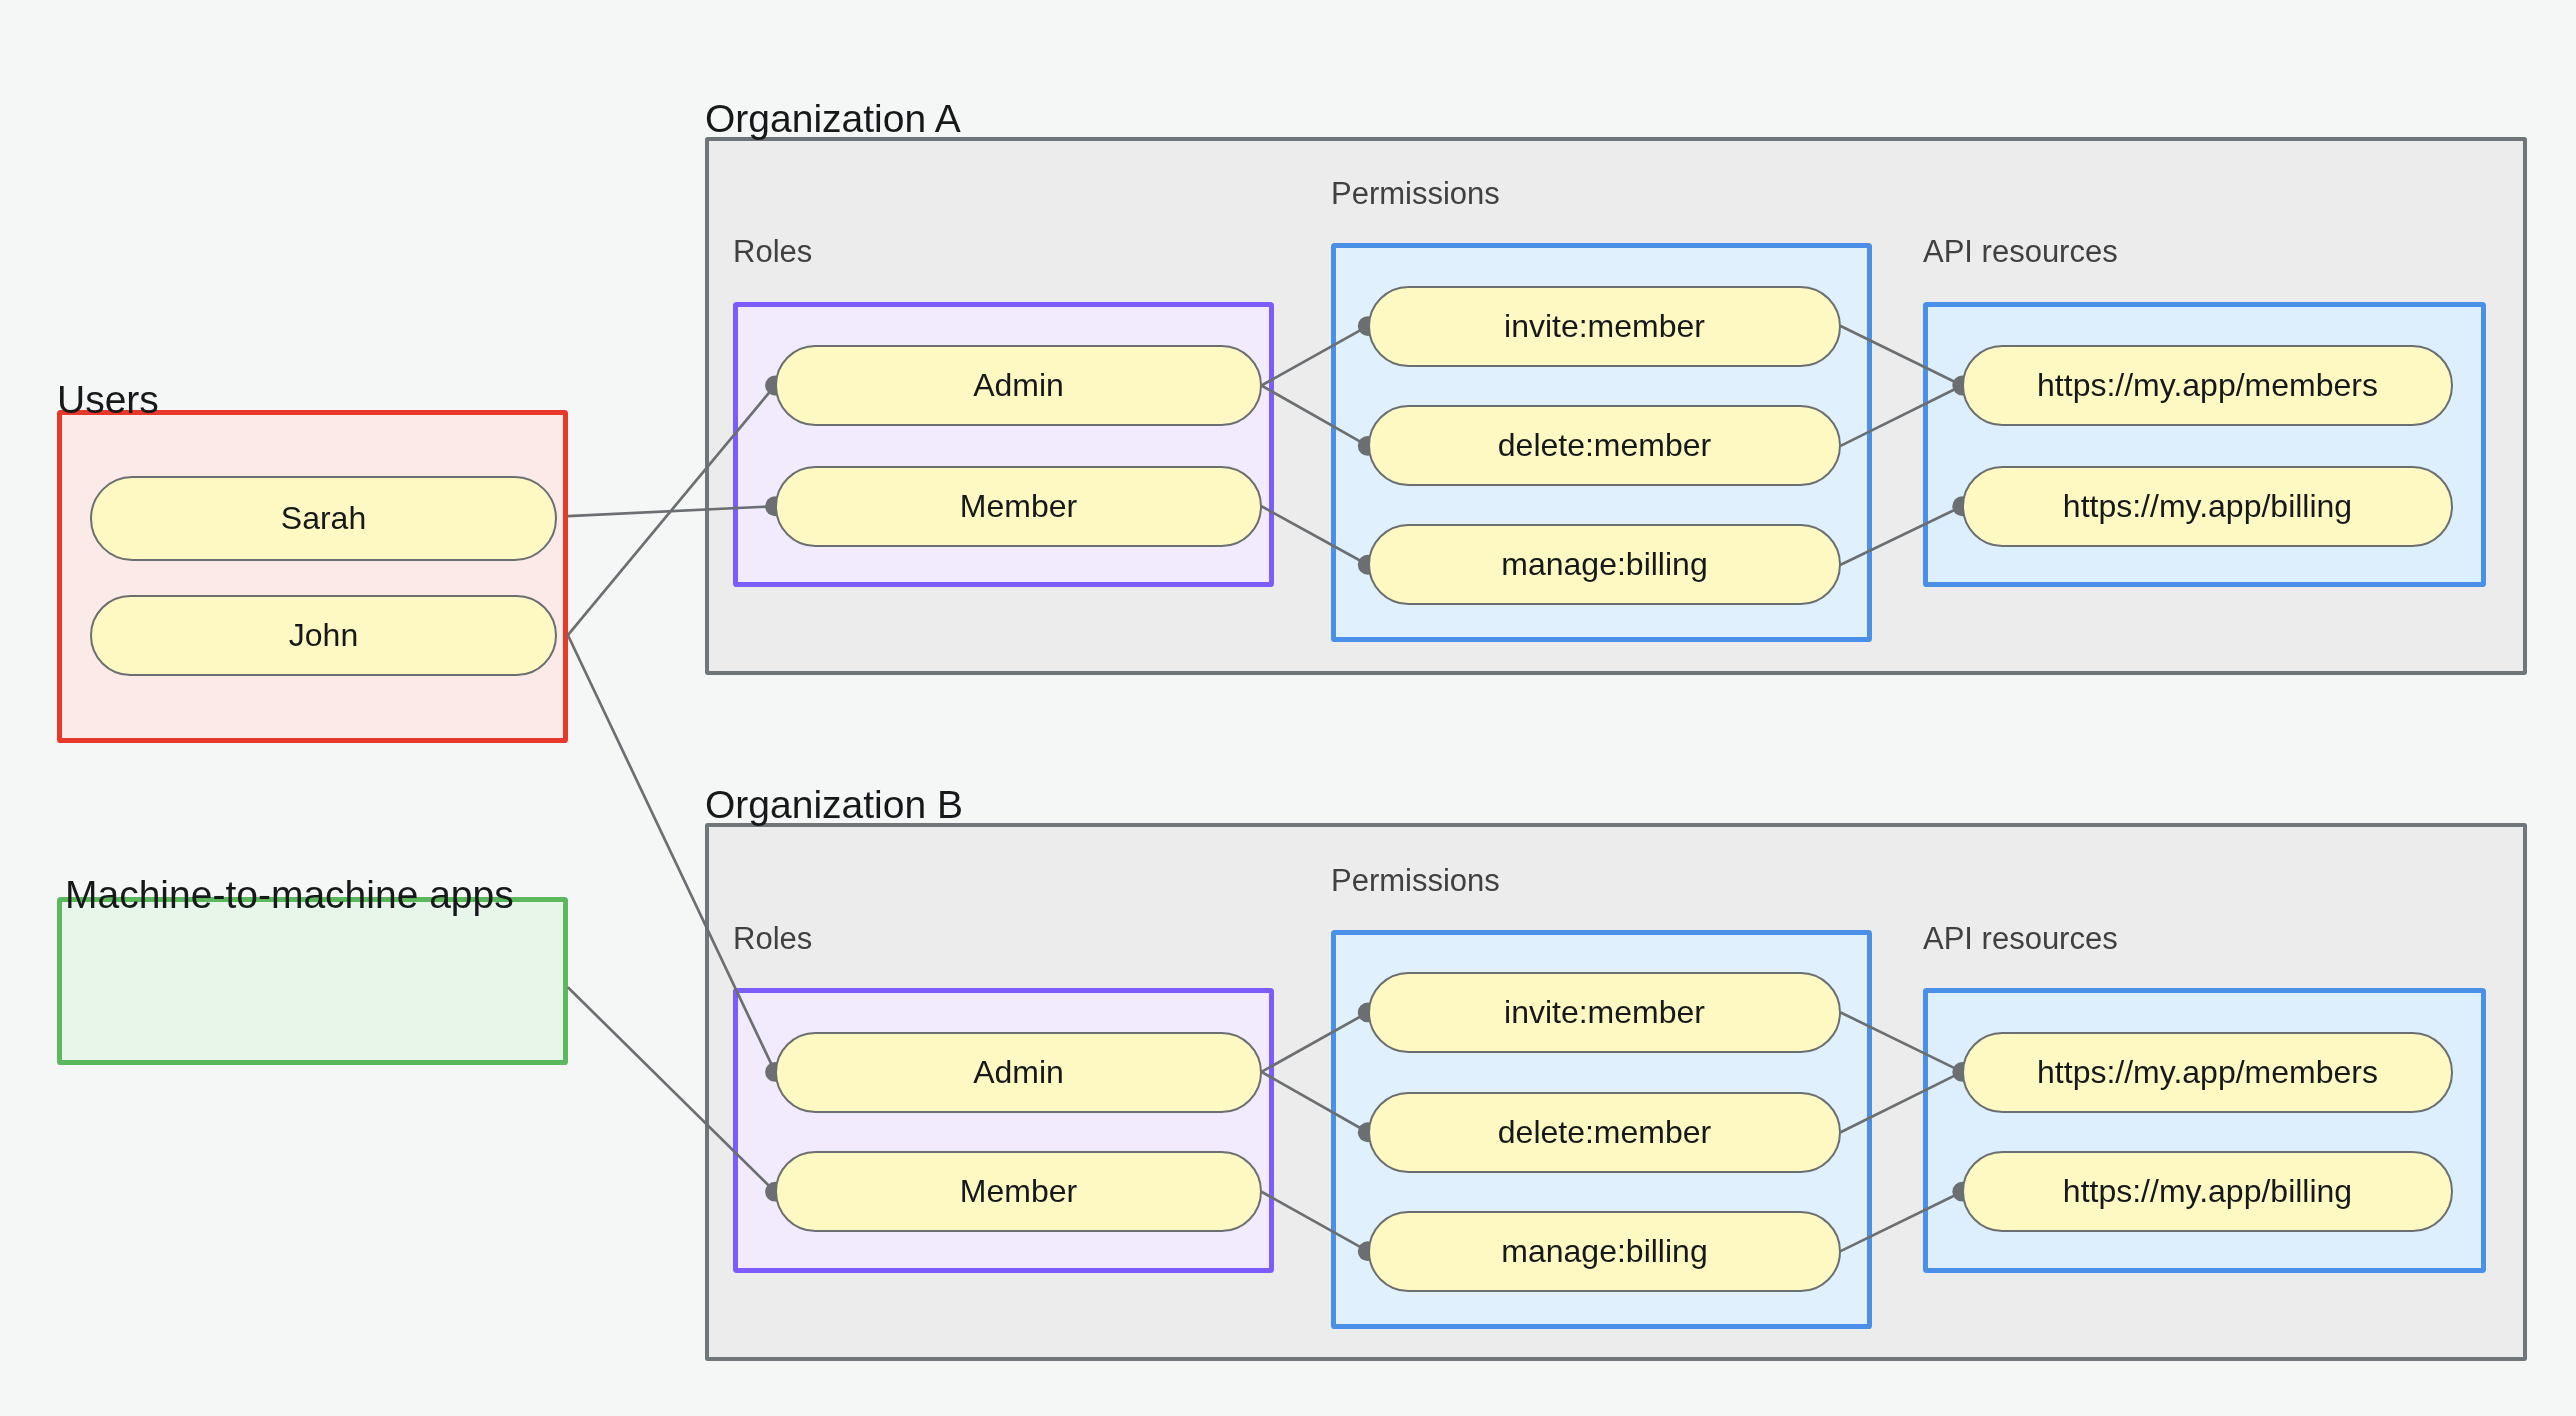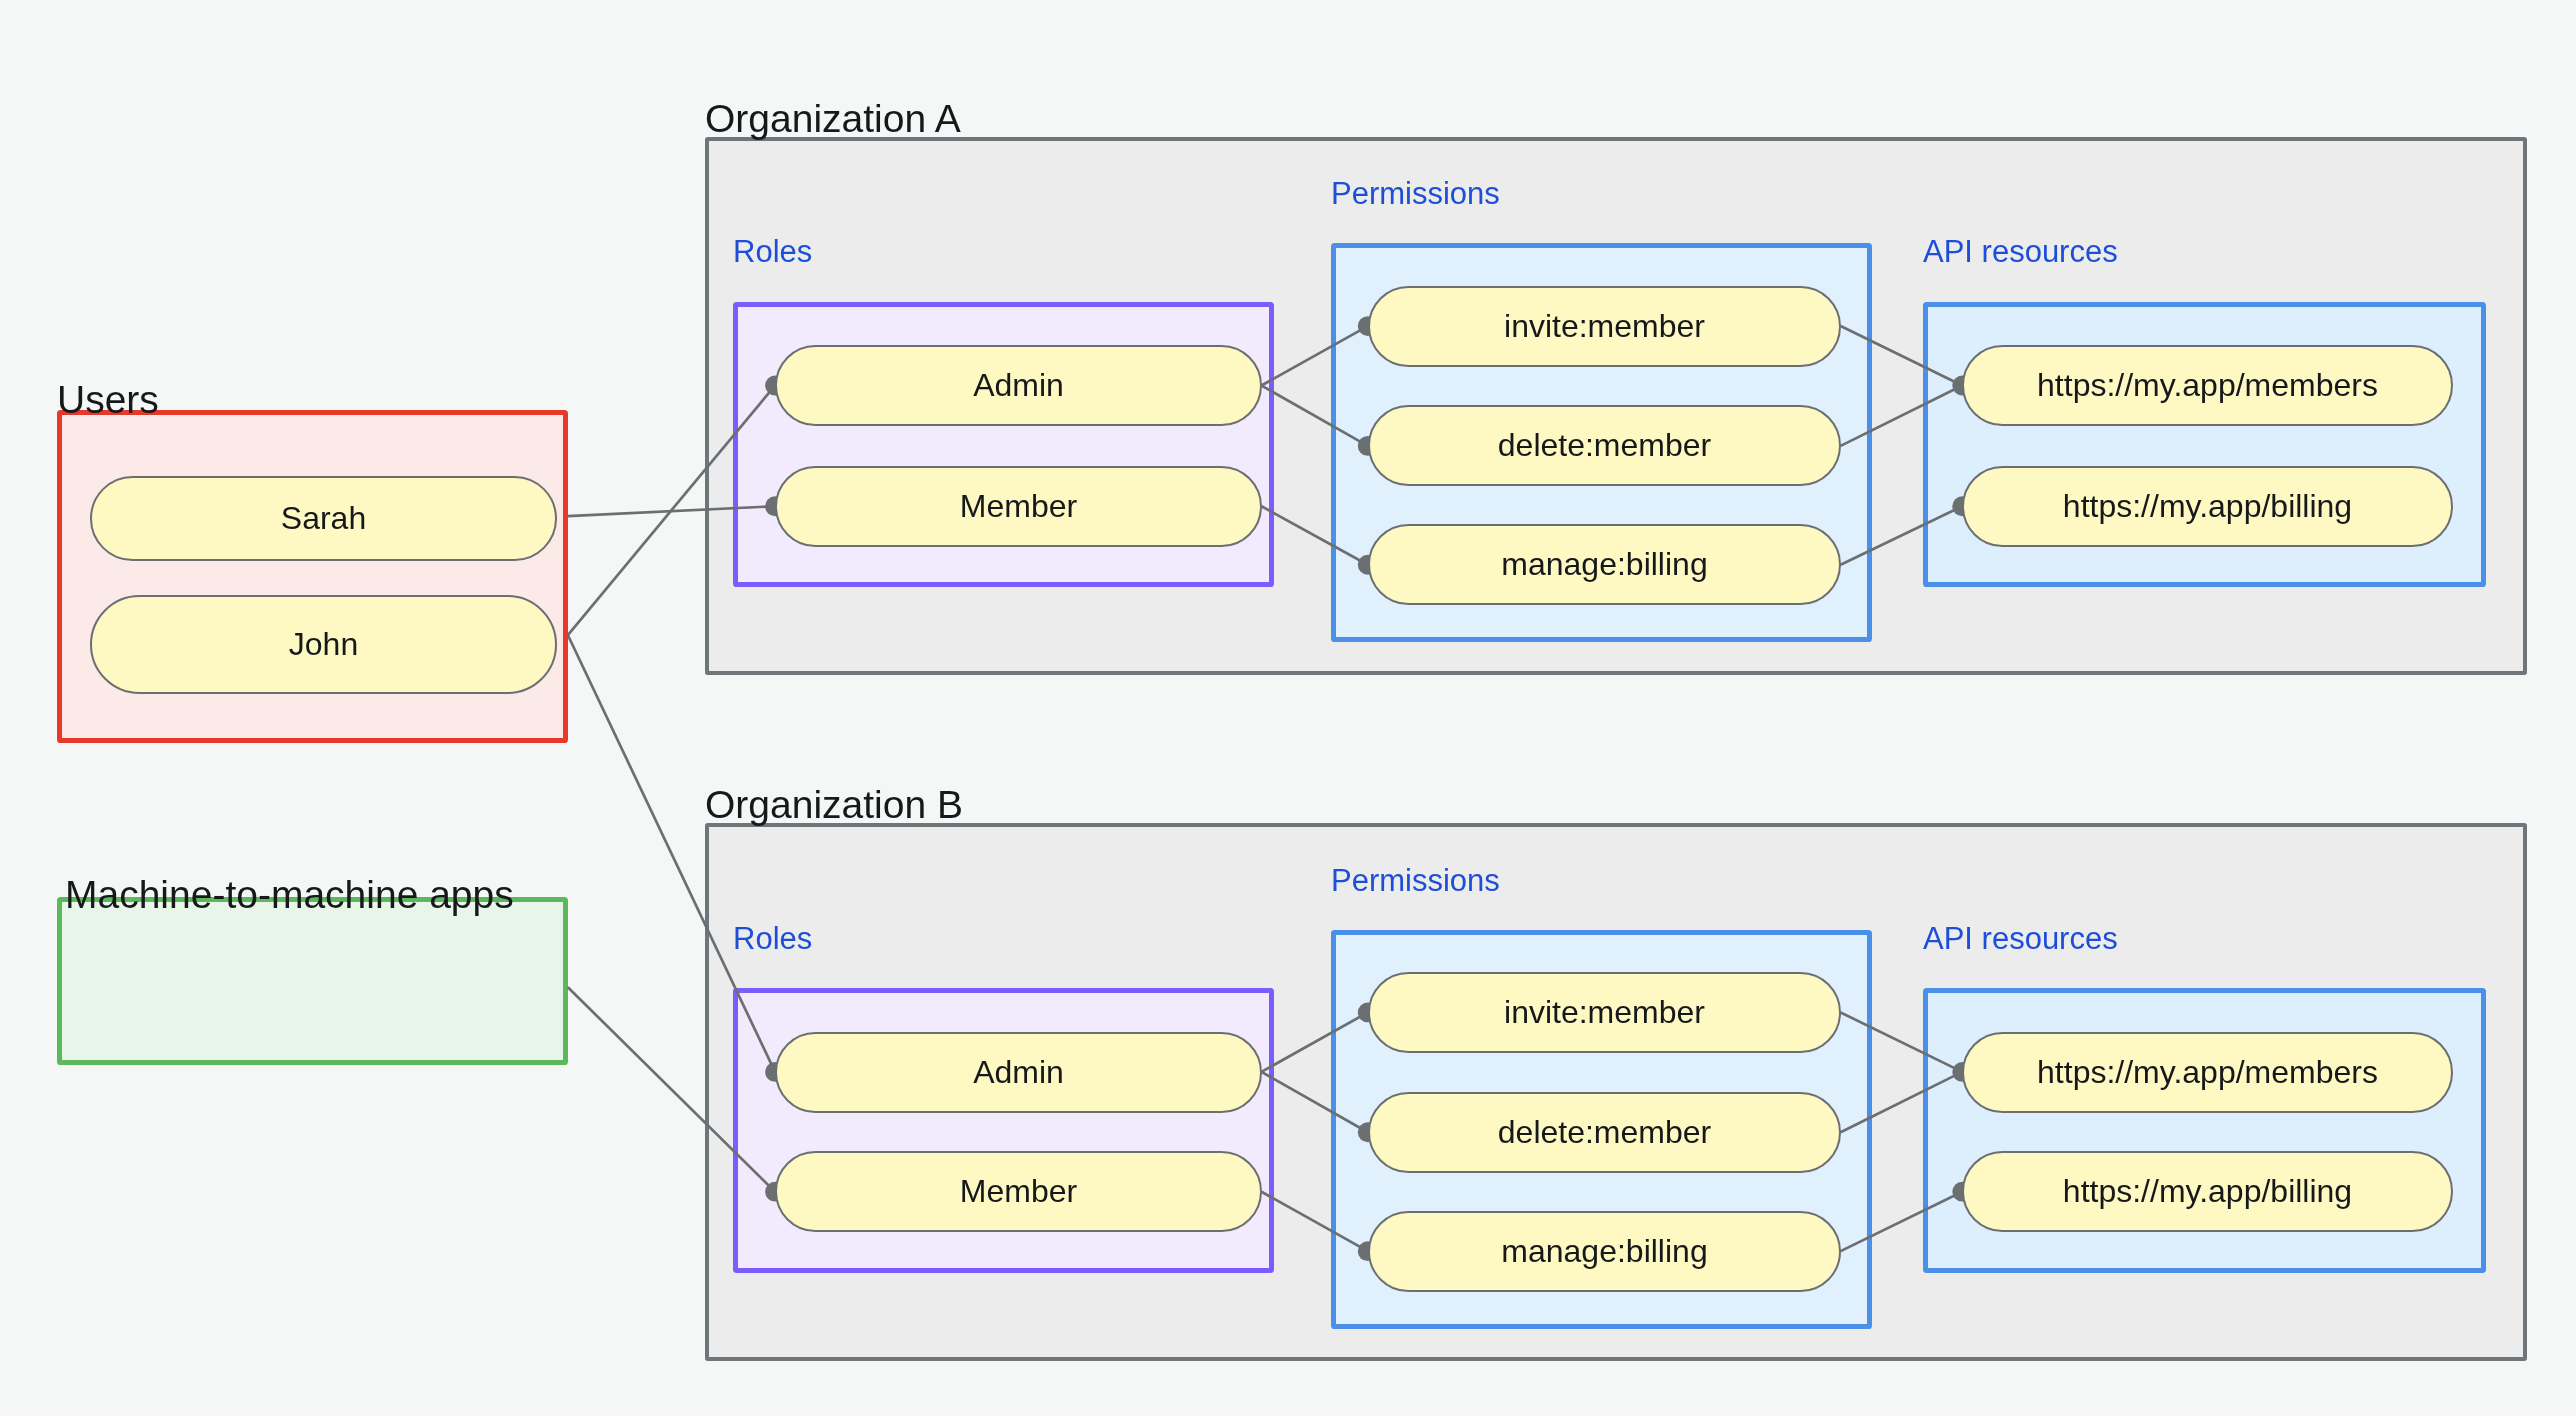--- a/index.html
+++ b/index.html
@@ -43,21 +43,21 @@
     line-height: 1;
     color: #16181a;
     white-space: nowrap;
     z-index: 8;
     margin-top: 42px;
   }
   .inner-label {
     position: absolute;
     font-size: 31px;
     line-height: 1;
-    color: #1d4ed8;
+    color: #404040;
     white-space: nowrap;
     z-index: 8;
   }
 
   
   .box {
     position: absolute;
     box-sizing: border-box;
     border-style: solid;
     z-index: 2;
@@ -170,21 +170,21 @@
     <circle class="edge-dot" cx="1518" cy="1124" r="11"></circle>
     <circle class="edge-dot" cx="1518" cy="1257" r="11"></circle>
     <circle class="edge-dot" cx="1518" cy="1389" r="11"></circle>
     <circle class="edge-dot" cx="2178" cy="1190" r="11"></circle>
     <circle class="edge-dot" cx="2178" cy="1323" r="11"></circle>
   </svg>
 
   <div class="group-label" style="left:57px; top:338px;text-align:right;">Users</div>
   <div class="box users" style="left:57px; top:410px; width:511px; height:333px;"></div>
   <div class="pill" style="left:90px; top:476px; width:467px; height:85px;">Sarah</div>
-  <div class="pill" style="left:90px; top:595px; width:467px; height:99px;">John</div>
+  <div class="pill" style="left:90px; top:595px; width:467px; height:81px;">John</div>
 
   <div class="group-label" style="left:65px; top:833px;">Machine-to-machine apps</div>
   <div class="box m2m" style="left:57px; top:897px; width:511px; height:168px;"></div>
 
   <div class="group-label" style="left:705px; top:57px;">Organization A</div>
   <div class="box org" style="left:705px; top:137px; width:1822px; height:538px;"></div>
 
   <div class="inner-label" style="left:733px; top:236px;">Roles</div>
   <div class="box roles" style="left:733px; top:302px; width:541px; height:285px;"></div>
   <div class="pill" style="left:775px; top:345px; width:487px; height:81px;">Admin</div>

